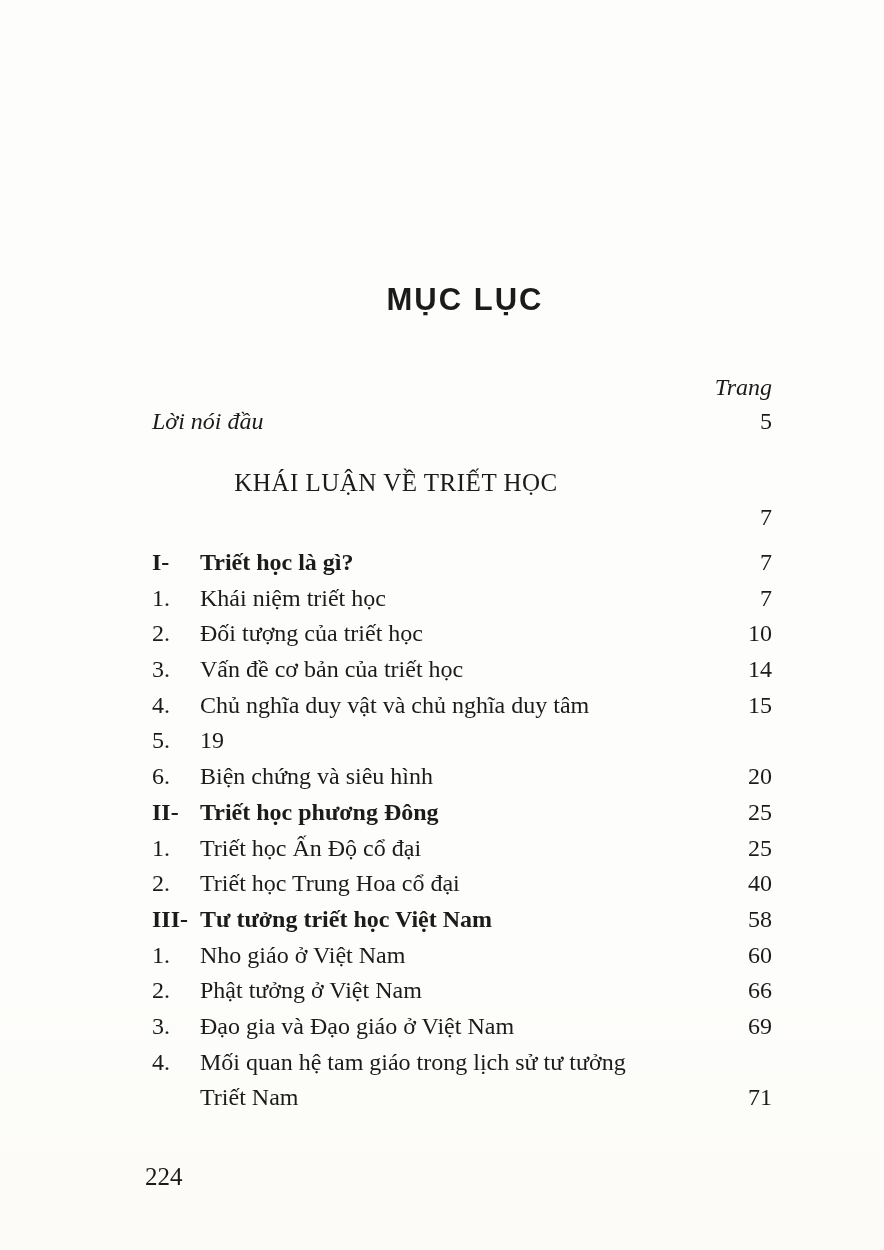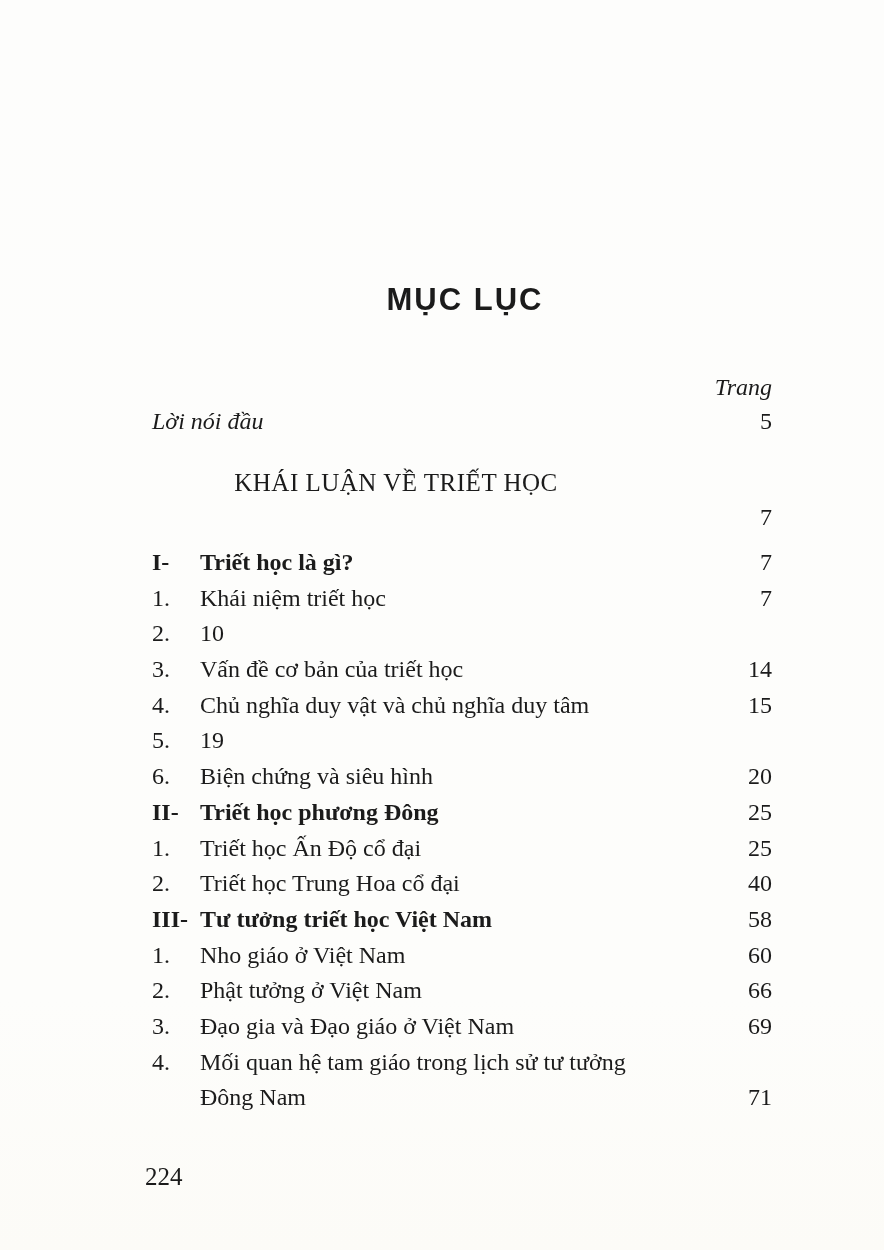--- a/index.html
+++ b/index.html
@@ -142,20 +142,21 @@
       <span class="label">Triết học là gì?</span>
       <span class="pagenum">7</span>
     </div>
     <div class="toc-row">
       <span class="marker">1.</span>
       <span class="label">Khái niệm triết học</span>
       <span class="pagenum">7</span>
     </div>
     <div class="toc-row">
       <span class="marker">2.</span>
+      <span class="label">Đối tượng của triết học</span>
       <span class="pagenum">10</span>
     </div>
     <div class="toc-row">
       <span class="marker">3.</span>
       <span class="label">Vấn đề cơ bản của triết học</span>
       <span class="pagenum">14</span>
     </div>
     <div class="toc-row">
       <span class="marker">4.</span>
       <span class="label">Chủ nghĩa duy vật và chủ nghĩa duy tâm</span>
@@ -205,20 +206,20 @@
       <span class="label">Đạo gia và Đạo giáo ở Việt Nam</span>
       <span class="pagenum">69</span>
     </div>
     <div class="toc-row">
       <span class="marker">4.</span>
       <span class="label">Mối quan hệ tam giáo trong lịch sử tư tưởng</span>
       <span class="pagenum"></span>
     </div>
     <div class="toc-row">
       <span class="marker"></span>
-      <span class="label">Đông Nam</span>
+      <span class="label">Triết Nam</span>
       <span class="pagenum">71</span>
     </div>
   </div>
 
   <div class="folio">224</div>
 
 </div>
 
 </body></html>

